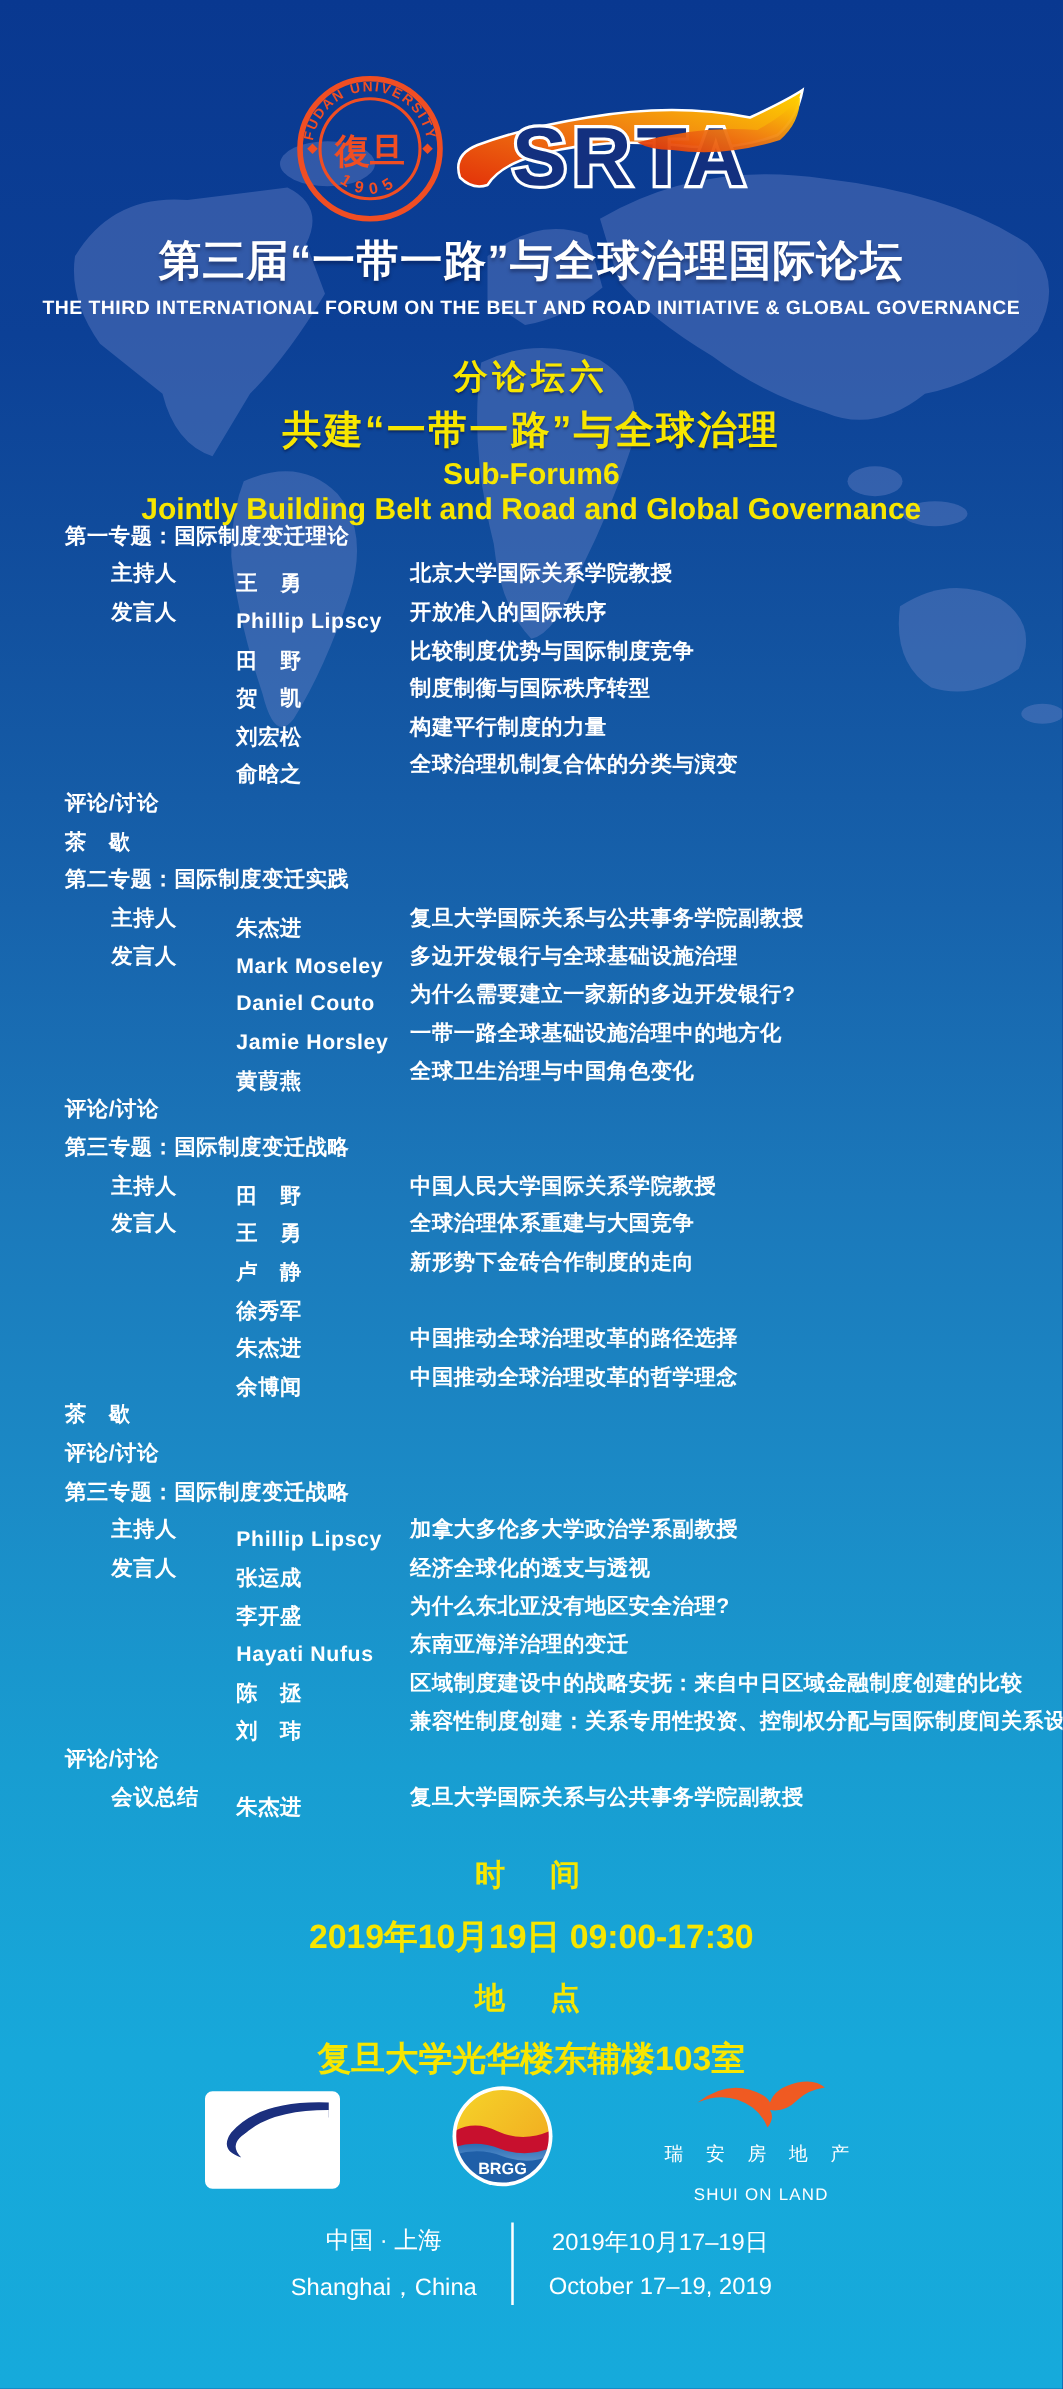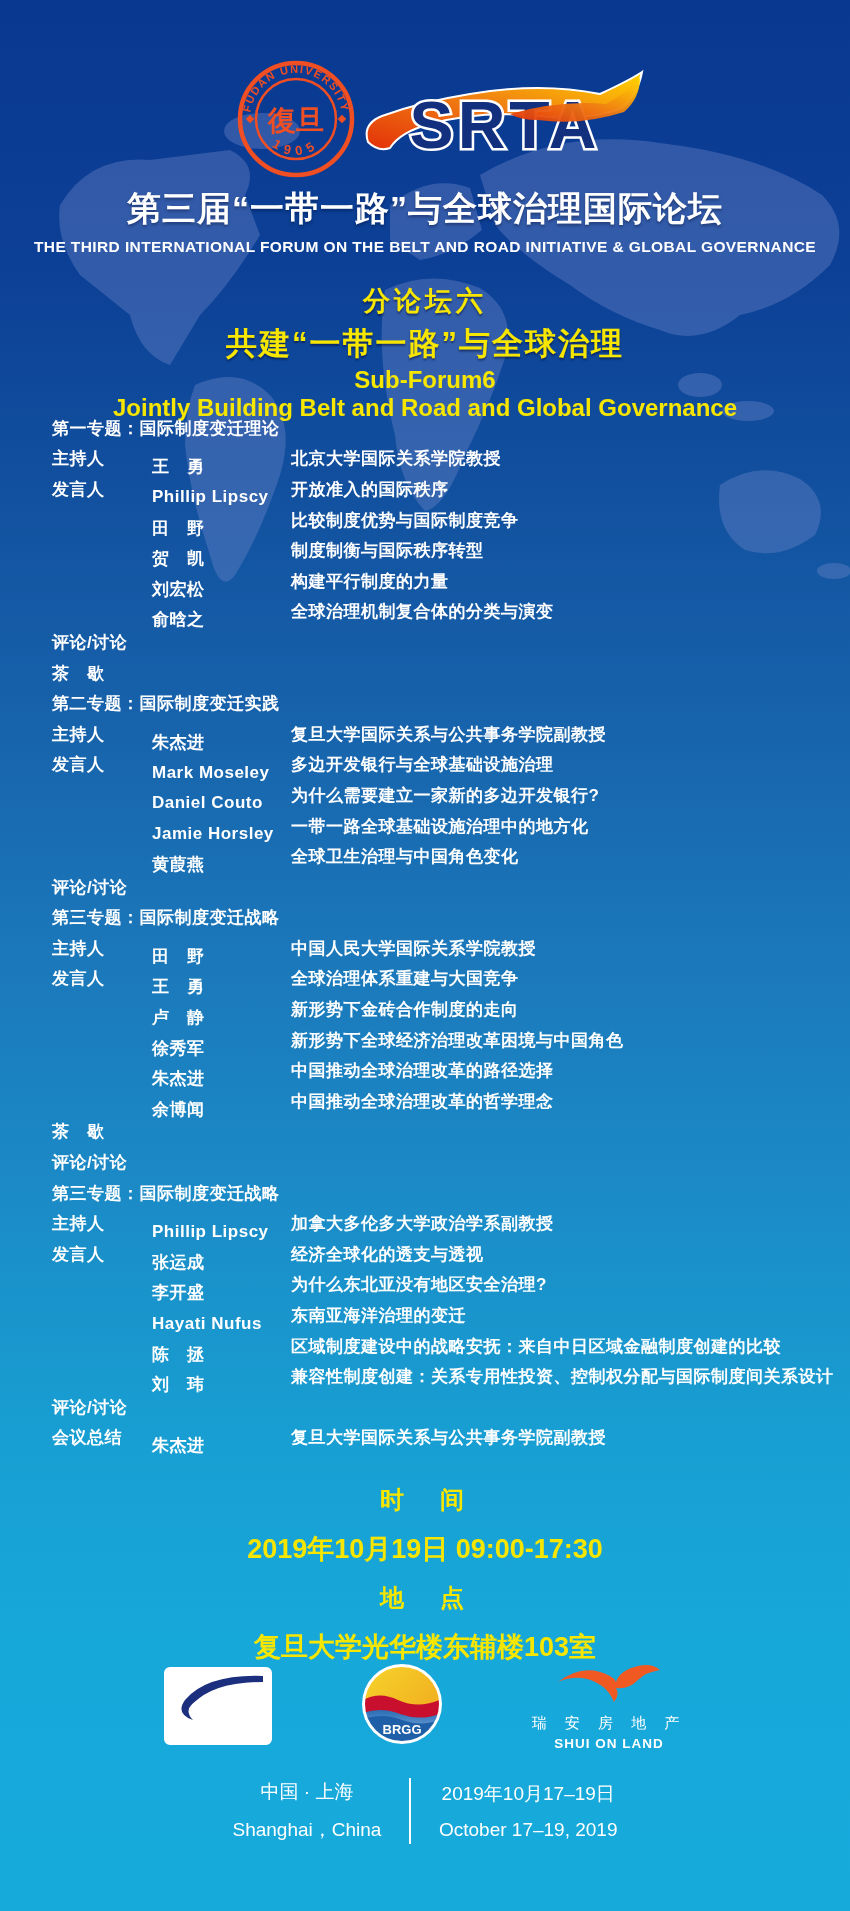--- a/index.html
+++ b/index.html
@@ -23,35 +23,35 @@
   .sf-cn1{top:283px;font-size:27px;font-weight:800;color:#f7e600;letter-spacing:4px;
     text-shadow:0 2px 2px rgba(0,0,40,.45);}
   .sf-cn2{top:323px;font-size:31px;font-weight:800;color:#f7e600;letter-spacing:2px;
     text-shadow:0 2px 2px rgba(0,0,40,.45);}
   .sf-en1{top:366px;font-size:24px;font-weight:600;color:#f7e600;}
   .sf-en2{top:394px;font-size:24px;font-weight:600;color:#f7e600;}
   
   #program{top:413px;left:0;width:756px;}
   .prow{height:30.6px;display:flex;align-items:center;padding-left:52px;
     color:#fff;font-size:17px;font-weight:600;letter-spacing:.5px;white-space:nowrap;}
-  .prow .plabel{width:100px;flex:0 0 100px;}
+  .prow .plabel{width:100px;flex:0 0 100px;margin-left:37px;}
   .prow .pname{width:139px;flex:0 0 139px;margin-top:16px;}
   .prow .ptitle{flex:1;}
   
   #schedule{top:1484px;}
   .sch-label{font-size:24px;font-weight:800;color:#f7e600;letter-spacing:6px;margin-bottom:15px;}
   .sch-value{font-size:27px;font-weight:700;color:#f7e600;margin-bottom:15px;}
   
   #sponsors{top:1660px;left:0;width:850px;display:flex;justify-content:center;
     align-items:center;gap:88px;}
   .cws-box{width:102px;height:72px;background:#ffffff;border:3px solid #fff;
     border-radius:6px;overflow:hidden;}
   .shuion{display:flex;flex-direction:column;align-items:center;color:#fff;}
   .shuion .cnline{font-size:15px;letter-spacing:7px;margin-top:6px;white-space:nowrap;}
-  .shuion .enline{font-size:13.5px;font-weight:700;letter-spacing:1px;margin-top:3px;}
+  .shuion .enline{font-size:13.5px;font-weight:400;letter-spacing:1px;margin-top:15px;}
   
   #footer{top:1778px;left:0;width:850px;display:flex;justify-content:center;
     align-items:center;gap:28px;color:#fff;}
   .fcol{display:flex;flex-direction:column;gap:12px;font-size:19px;text-align:center;}
   .fdivider{width:1.5px;height:66px;background:#fff;}
 </style>
 </head>
 <body>
 
 <svg id="worldmap" class="abs" viewBox="0 0 850 545" fill="#6c85c8" xmlns="http://www.w3.org/2000/svg">
@@ -178,21 +178,20 @@
       <span class="ptitle">全球治理体系重建与大国竞争</span>
     </div>
     <div class="prow entry">
       <span class="plabel"></span>
       <span class="pname">卢　静</span>
       <span class="ptitle">新形势下金砖合作制度的走向</span>
     </div>
     <div class="prow entry">
       <span class="plabel"></span>
       <span class="pname">徐秀军</span>
-      <span class="ptitle">新形势下全球经济治理改革困境与中国角色</span>
     </div>
     <div class="prow entry">
       <span class="plabel"></span>
       <span class="pname">朱杰进</span>
       <span class="ptitle">中国推动全球治理改革的路径选择</span>
     </div>
     <div class="prow entry">
       <span class="plabel"></span>
       <span class="pname">余博闻</span>
       <span class="ptitle">中国推动全球治理改革的哲学理念</span>

